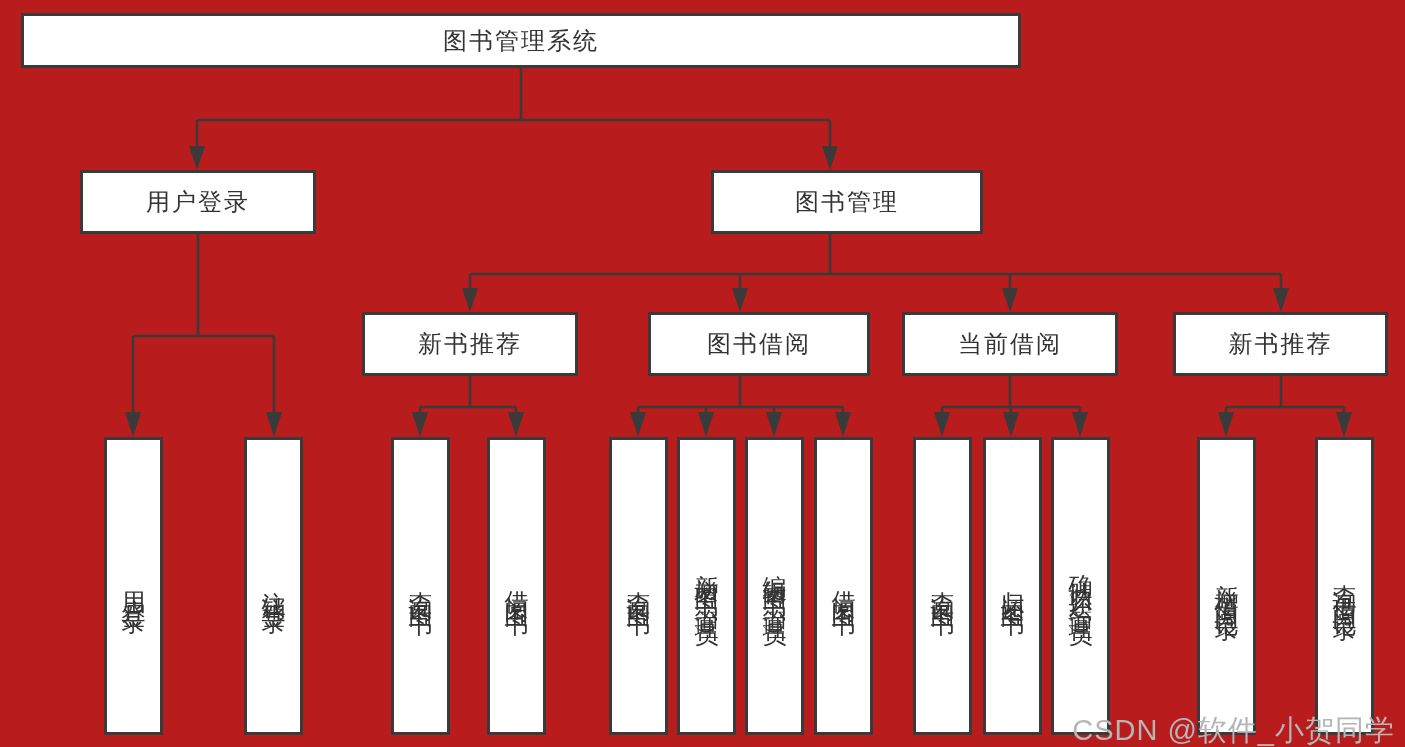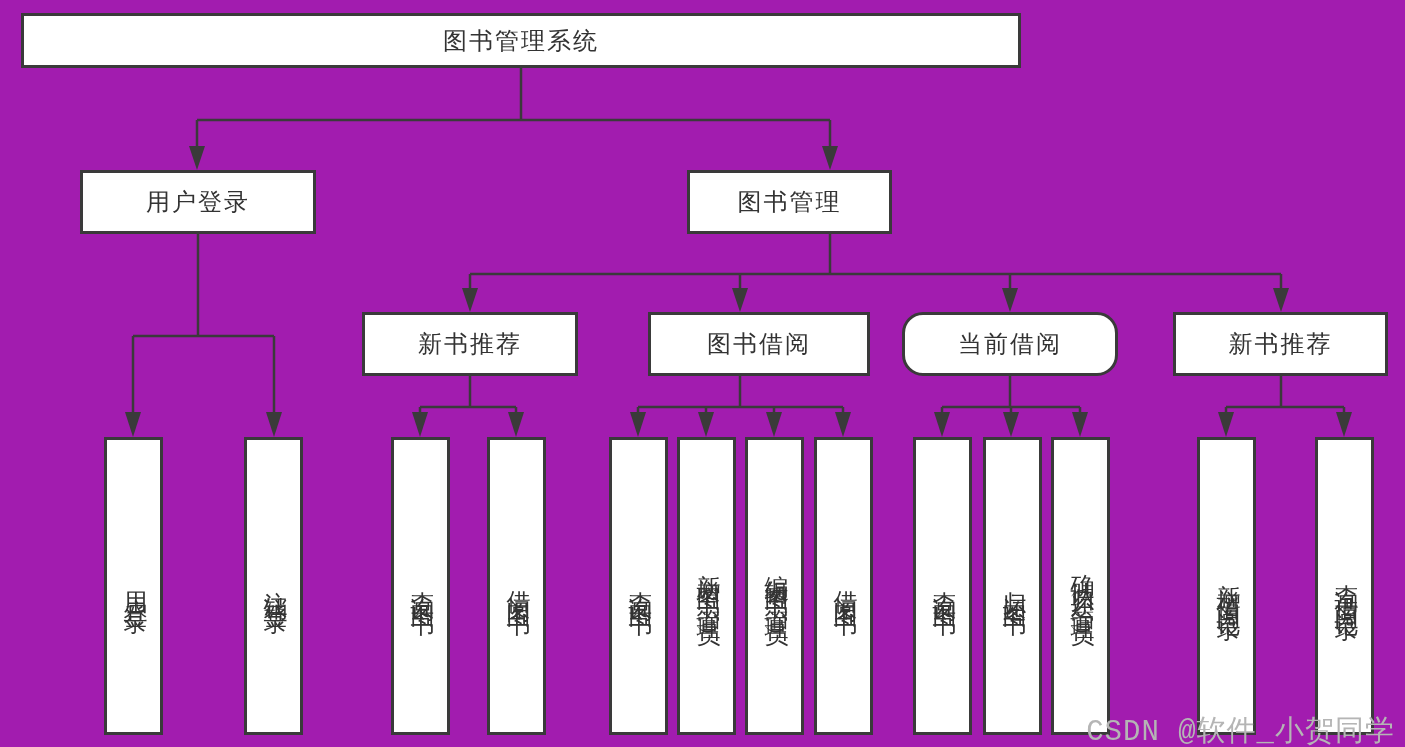--- a/index.html
+++ b/index.html
@@ -1,21 +1,21 @@
 <!DOCTYPE html>
 <html><head>
 <meta charset="utf-8">
 <style>
   html, body { margin: 0; padding: 0; background: #ffffff; }
   .stage {
     position: relative;
     width: 1405px;
     height: 747px;
-    background: #a21caf;
-    font-family: Liberation Mono, monospace;
+    background: #b91c1c;
+    font-family: Liberation Sans, sans-serif;
     color: #333333;
     overflow: hidden;
   }
   svg.connectors {
     position: absolute;
     left: 0; top: 0;
     width: 1405px; height: 747px;
     pointer-events: none;
   }
   .node {
@@ -146,31 +146,31 @@
     </g>
   </svg>
 
   <div class="node" style="left:21px; top:13px; width:1000px; height:55px;">
     <span>图书管理系统</span>
   </div>
 
   <div class="node" style="left:80px; top:170px; width:236px; height:64px;">
     <span>用户登录</span>
   </div>
-  <div class="node" style="left:687px; top:170px; width:205px; height:64px;">
+  <div class="node" style="left:711px; top:170px; width:272px; height:64px;">
     <span>图书管理</span>
   </div>
 
   <div class="node" style="left:362px; top:312px; width:216px; height:64px;">
     <span>新书推荐</span>
   </div>
   <div class="node" style="left:648px; top:312px; width:222px; height:64px;">
     <span>图书借阅</span>
   </div>
-  <div class="node" style="left:902px; top:312px; width:216px; height:64px;border-radius:21px;">
+  <div class="node" style="left:902px; top:312px; width:216px; height:64px;">
     <span>当前借阅</span>
   </div>
   <div class="node" style="left:1173px; top:312px; width:215px; height:64px;">
     <span>新书推荐</span>
   </div>
 
   <div class="leaf" style="left:104px;">
     <span class="label">用户登录</span>
   </div>
   <div class="leaf" style="left:244px;">

